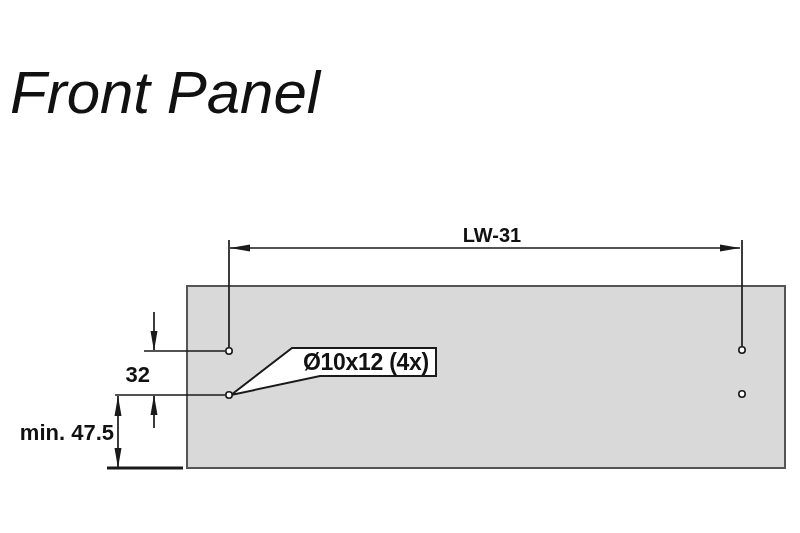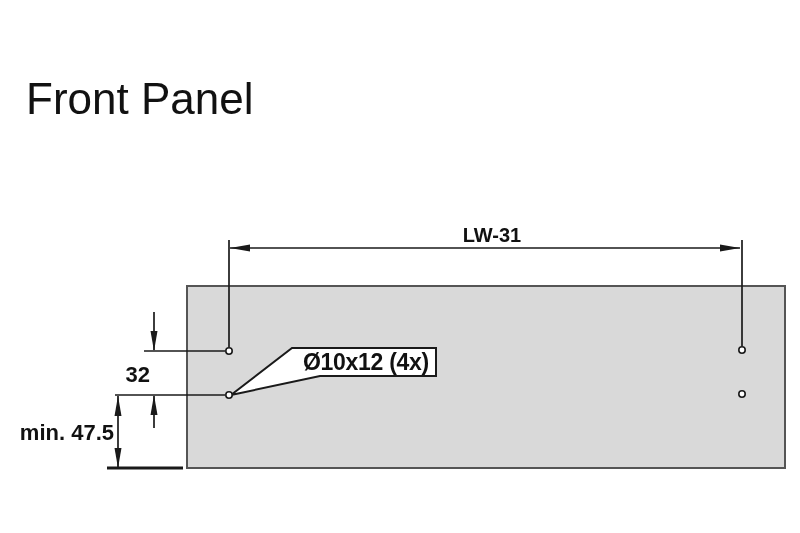--- a/index.html
+++ b/index.html
@@ -12,26 +12,27 @@
     width: 800px;
     height: 533px;
     background: var(--background, #ffffff);
     overflow: hidden;
     font-family: "Liberation Sans", sans-serif;
   }
   .page-title {
     position: absolute;
     left: 10px;
     top: 58px;
-    margin: 16px;
-    font-size: 44px;
+    margin: 0;
+    font-size: 60px;
     font-weight: 400;
     letter-spacing: 0px;
     color: var(--text, #111111);
     white-space: nowrap;
+    font-style: italic;
   }
   svg.drawing {
     position: absolute;
     left: 0;
     top: 0;
   }
   .panel {
     fill: var(--panel-fill, #d9d9d9);
     stroke: var(--panel-border, #555555);
     stroke-width: 2;

